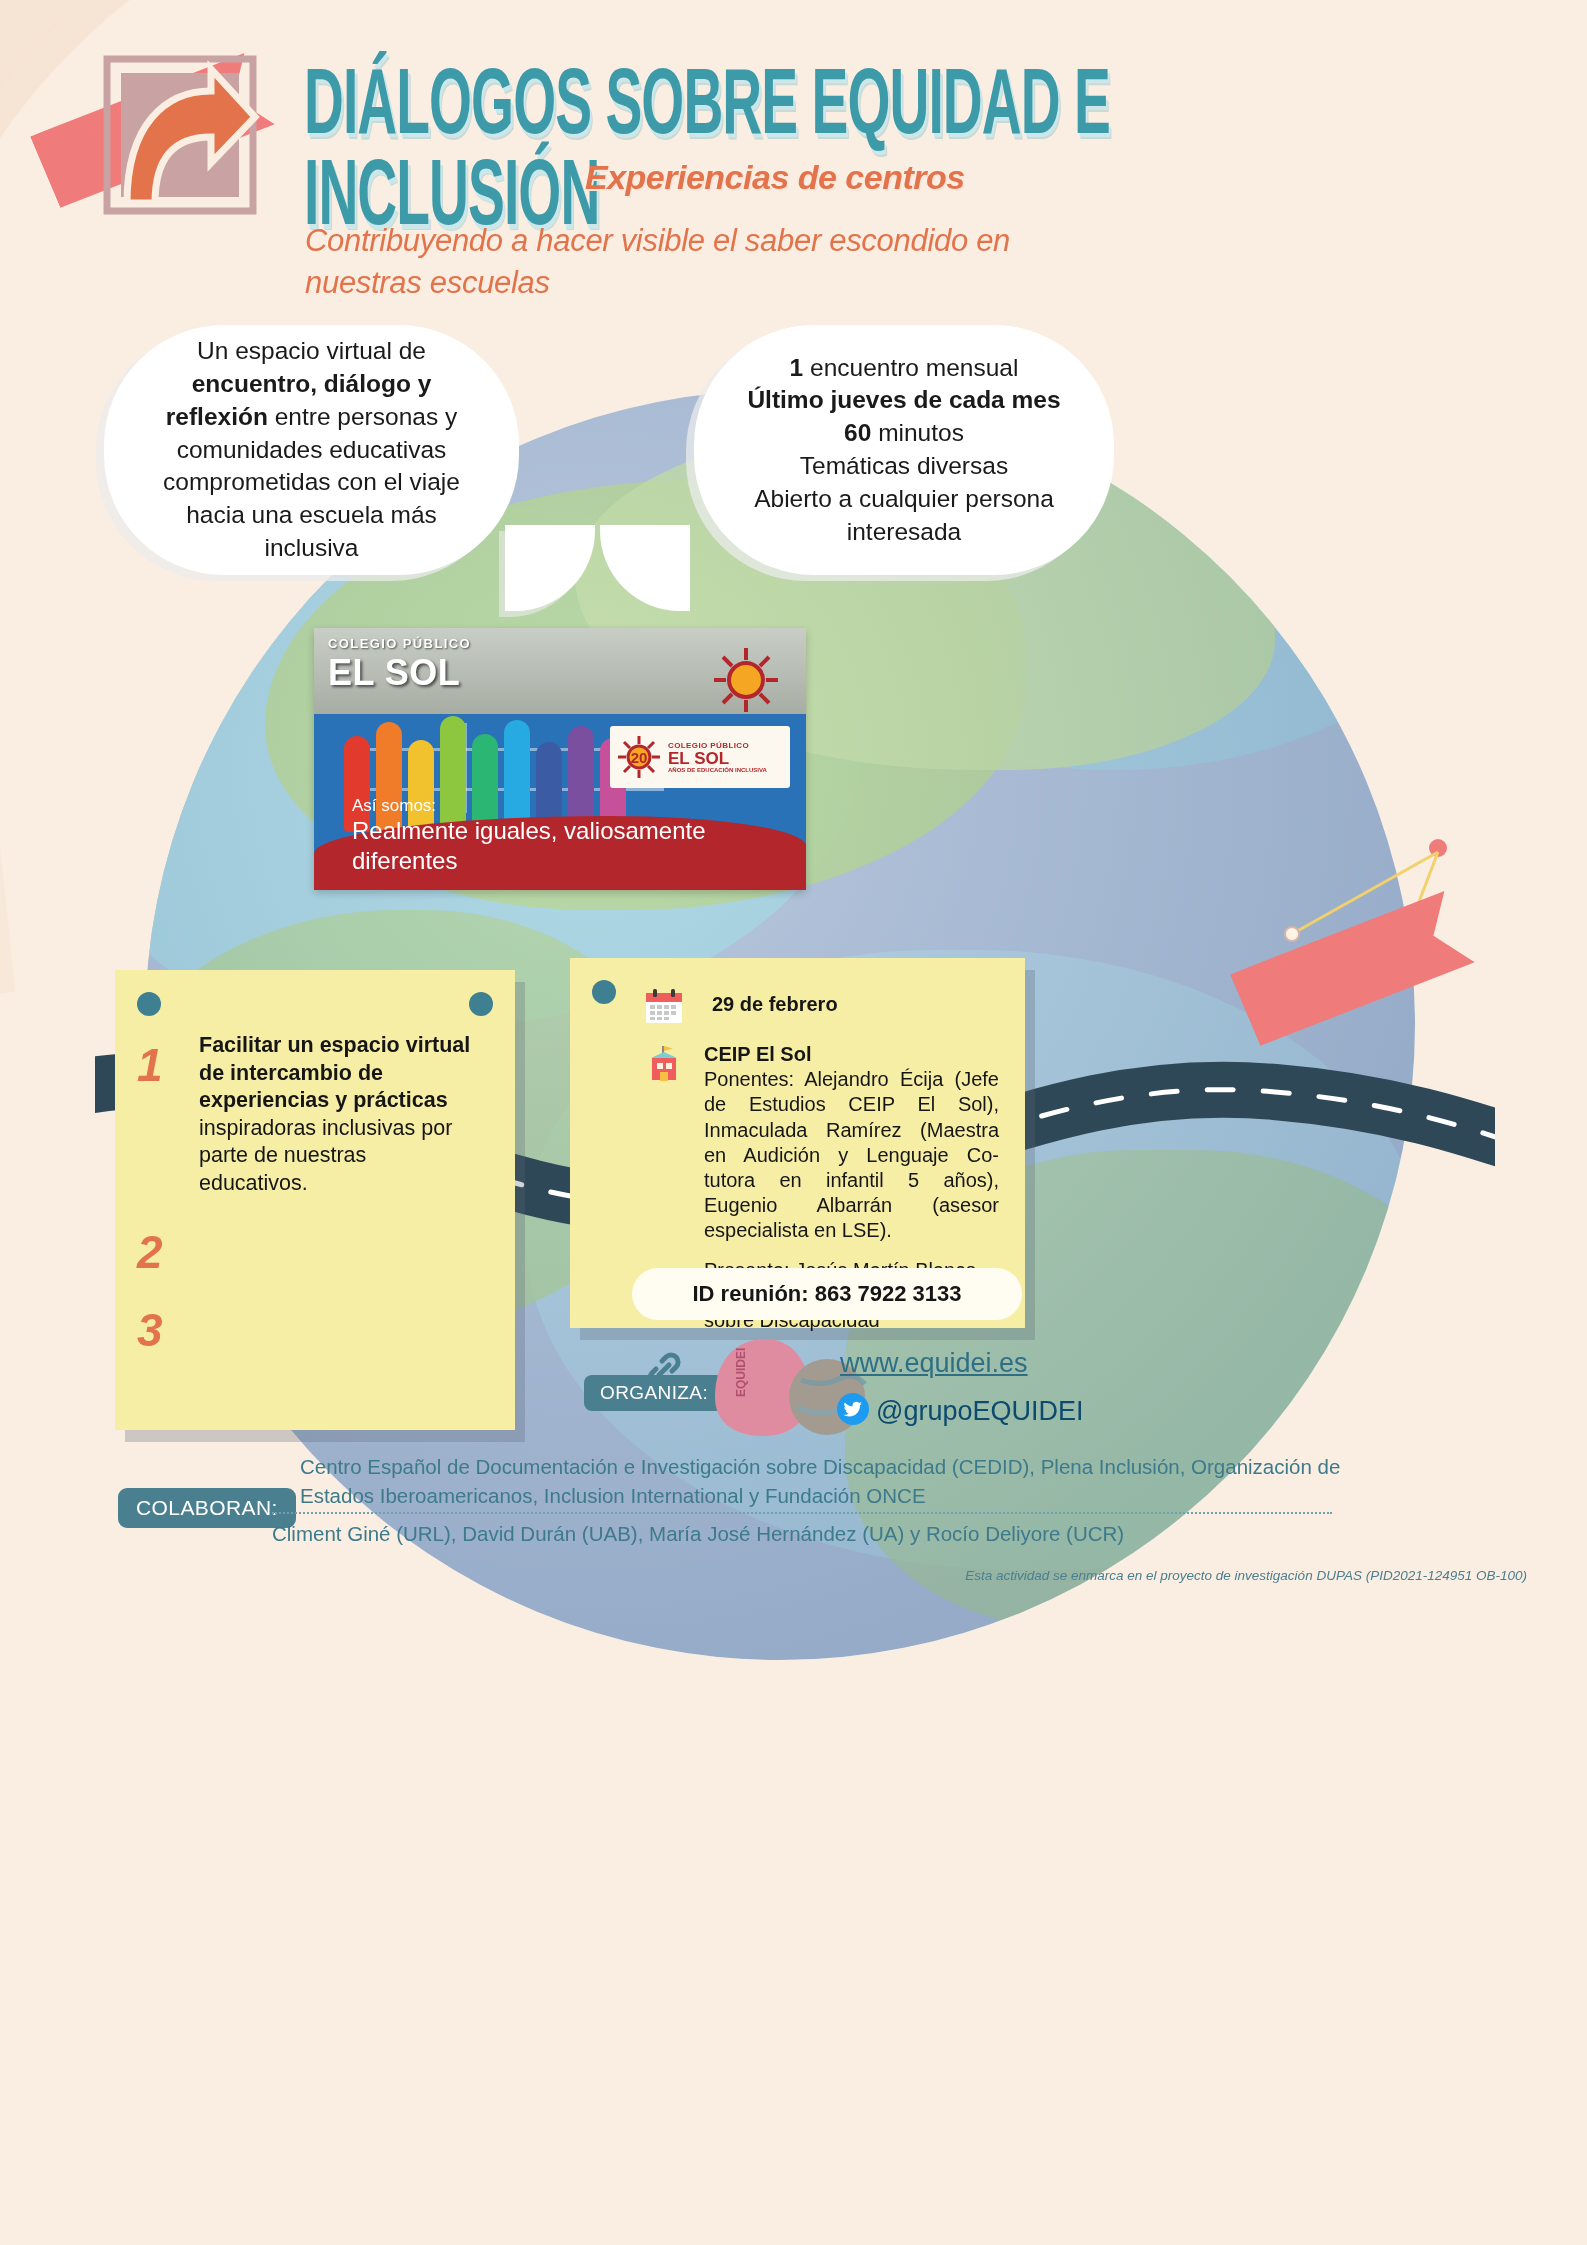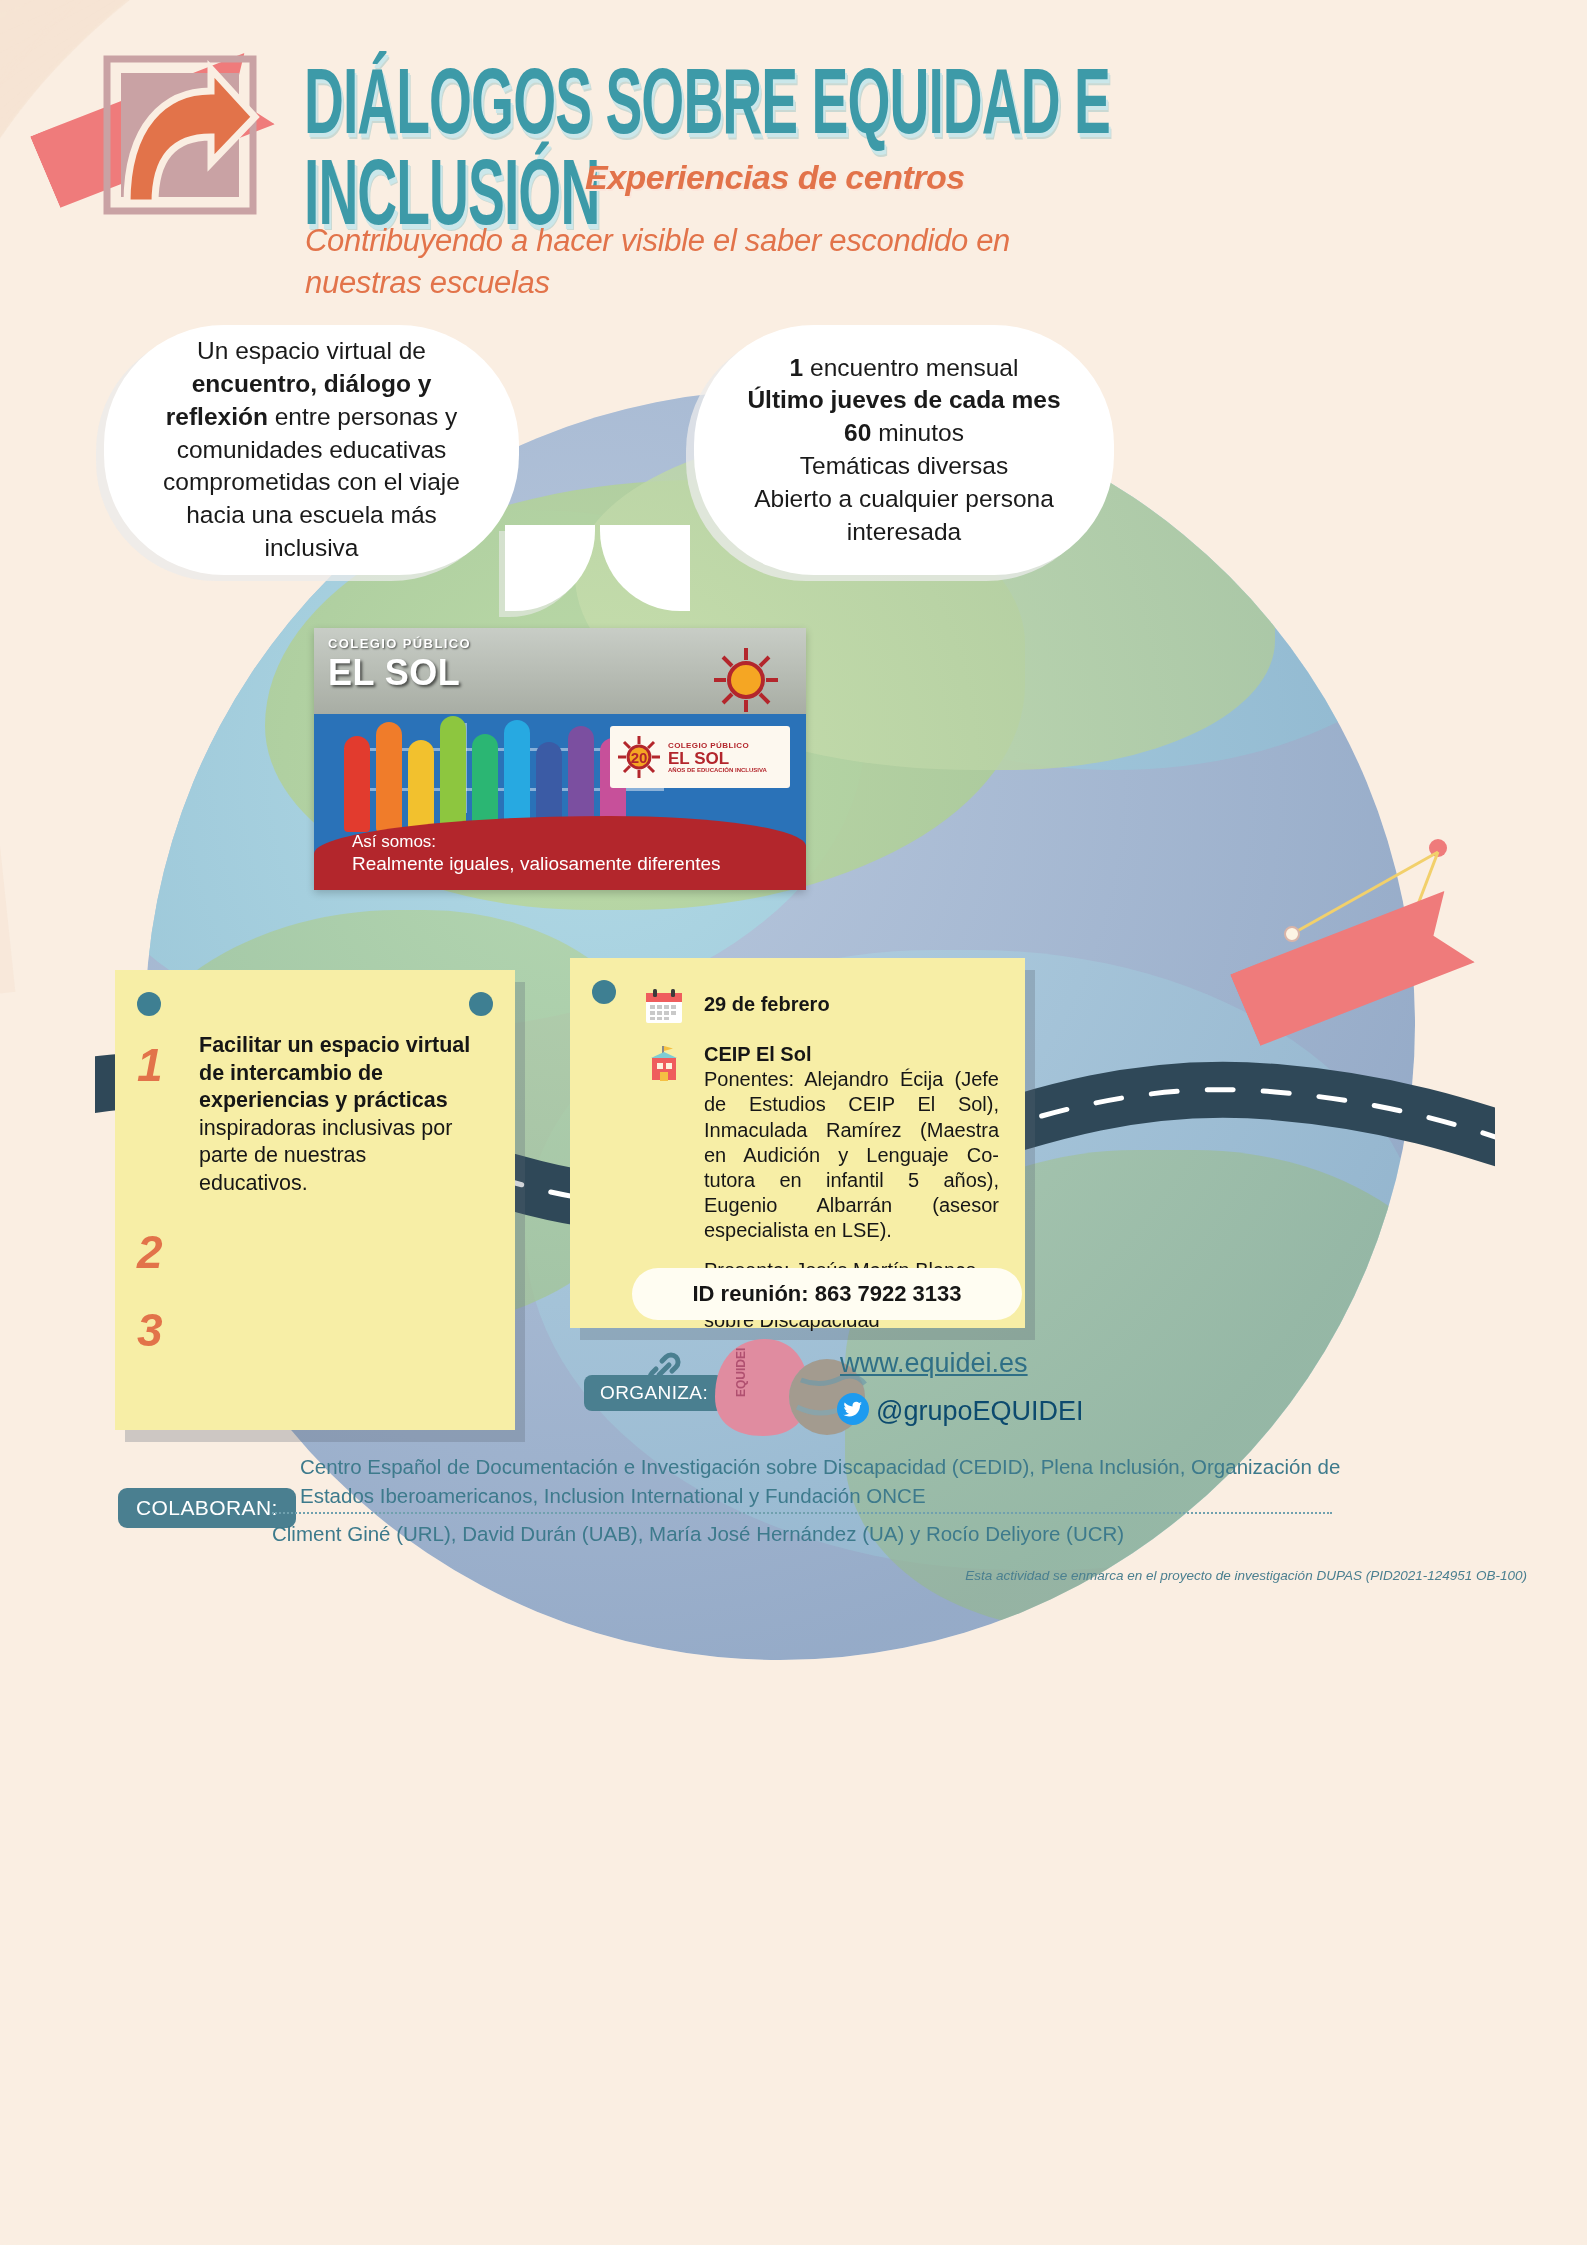--- a/index.html
+++ b/index.html
@@ -101,21 +101,21 @@
   .banner-title {
     position:absolute; left:14px; top:8px; z-index:4; color:#fff;
     font-size:13px; font-weight:700; letter-spacing:1.4px; text-shadow:1px 1px 2px rgba(0,0,0,.6);
   }
   .banner-elsol { position:absolute; left:14px; top:24px; z-index:4; color:#fff;
     font-size:36px; font-weight:700; letter-spacing:.5px; text-shadow:2px 2px 3px rgba(0,0,0,.6);}
   .hand { position:absolute; bottom:58px; width:26px; border-radius:13px 13px 4px 4px; z-index:3;}
   .red-wave { position:absolute; left:0; bottom:0; width:100%; height:74px; background:#b3262c; z-index:4;
     border-radius: 60% 40% 0 0 / 38px 30px 0 0;}
   .wave-txt { position:absolute; left:38px; bottom:14px; z-index:6; color:#fff; line-height:1.25;}
-  .wave-txt .a{ font-size:17px; } .wave-txt .b{ font-size:19px; }
+  .wave-txt .a{ font-size:17px; } .wave-txt .b{ font-size:24px; }
   .sun-emblem { position:absolute; right:22px; top:14px; width:76px; height:76px; z-index:5;}
   .sol-badge { position:absolute; right:16px; top:98px; width:180px; height:62px; background:#fdf8ef; z-index:5;
     border-radius:3px; display:flex; align-items:center; padding:4px 6px; gap:6px;}
   .sol-badge .t1{font-size:8px;color:#b3262c;font-weight:700;letter-spacing:.4px;}
   .sol-badge .t2{font-size:17px;color:#b3262c;font-weight:700;line-height:1;}
   .sol-badge .t3{font-size:6px;color:#b3262c;font-weight:700;}
 
   
   .ribbon-wrap { position:absolute; left:1200px; top:838px; width:280px; height:250px; z-index:12; }
   .ribbon {
@@ -365,21 +365,21 @@
             <rect x="7" y="25" width="5" height="4"></rect>
               <rect x="14" y="25" width="5" height="4"></rect>
             <rect x="21" y="25" width="5" height="4"></rect>
               <rect x="28" y="25" width="5" height="4"></rect>
             <rect x="7" y="31" width="5" height="3"></rect>
               <rect x="14" y="31" width="5" height="3"></rect>
             <rect x="21" y="31" width="5" height="3"></rect>
           </g>
         </svg>
       </div>
-      <div class="ev-txt" style="padding-top:8px;"><b>29 de febrero</b></div>
+      <div class="ev-txt" style="padding-top:8px;margin-left:8px;"><b>29 de febrero</b></div>
     </div>
 
 
     <div class="ev-row">
       <div class="ev-icon">
         <svg width="42" height="42" viewBox="0 0 42 42">
           <rect x="19" y="2" width="2" height="7" fill="#8a8a8a"></rect>
           <path d="M21,2 L30,4.5 L21,7 Z" fill="#f5c043"></path>
           <path d="M8,14 L21,8 L34,14 Z" fill="#7fcdd4"></path>
           <rect x="9" y="14" width="24" height="22" fill="#ef5d5d"></rect>

